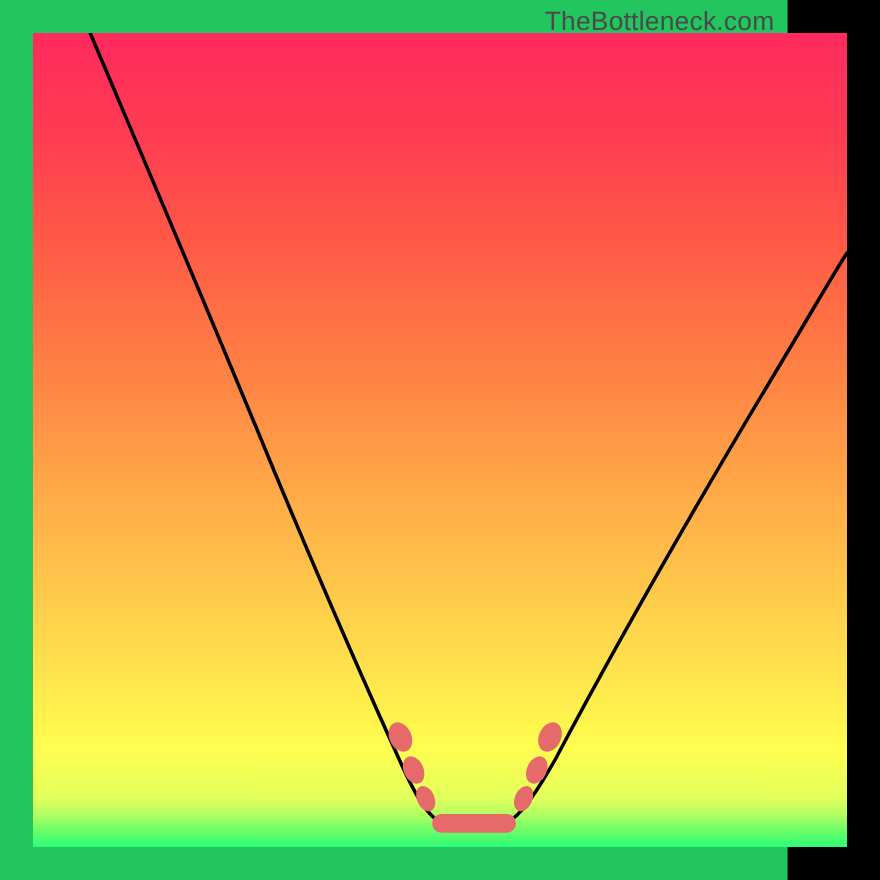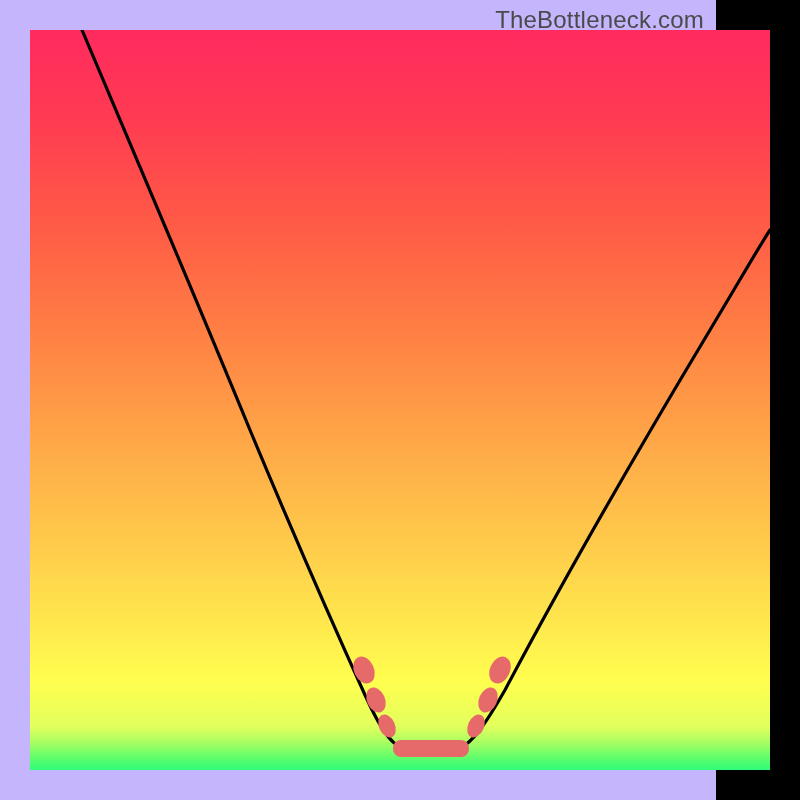--- a/index.html
+++ b/index.html
@@ -8,21 +8,21 @@
     width: 800px;
     height: 800px;
     overflow: hidden;
     background: #000;
     font-family: Arial, Helvetica, sans-serif;
   }
   .frame {
     position: relative;
     width: 716px;
     height: 800px;
-    background: #c4b5fd;
+    background: #22c55e;
   }
   .plot {
     position: absolute;
     left: 30px;
     top: 30px;
     width: 740px;
     height: 740px;
     background: linear-gradient(
       to top,
       #2dfd78 0%,

